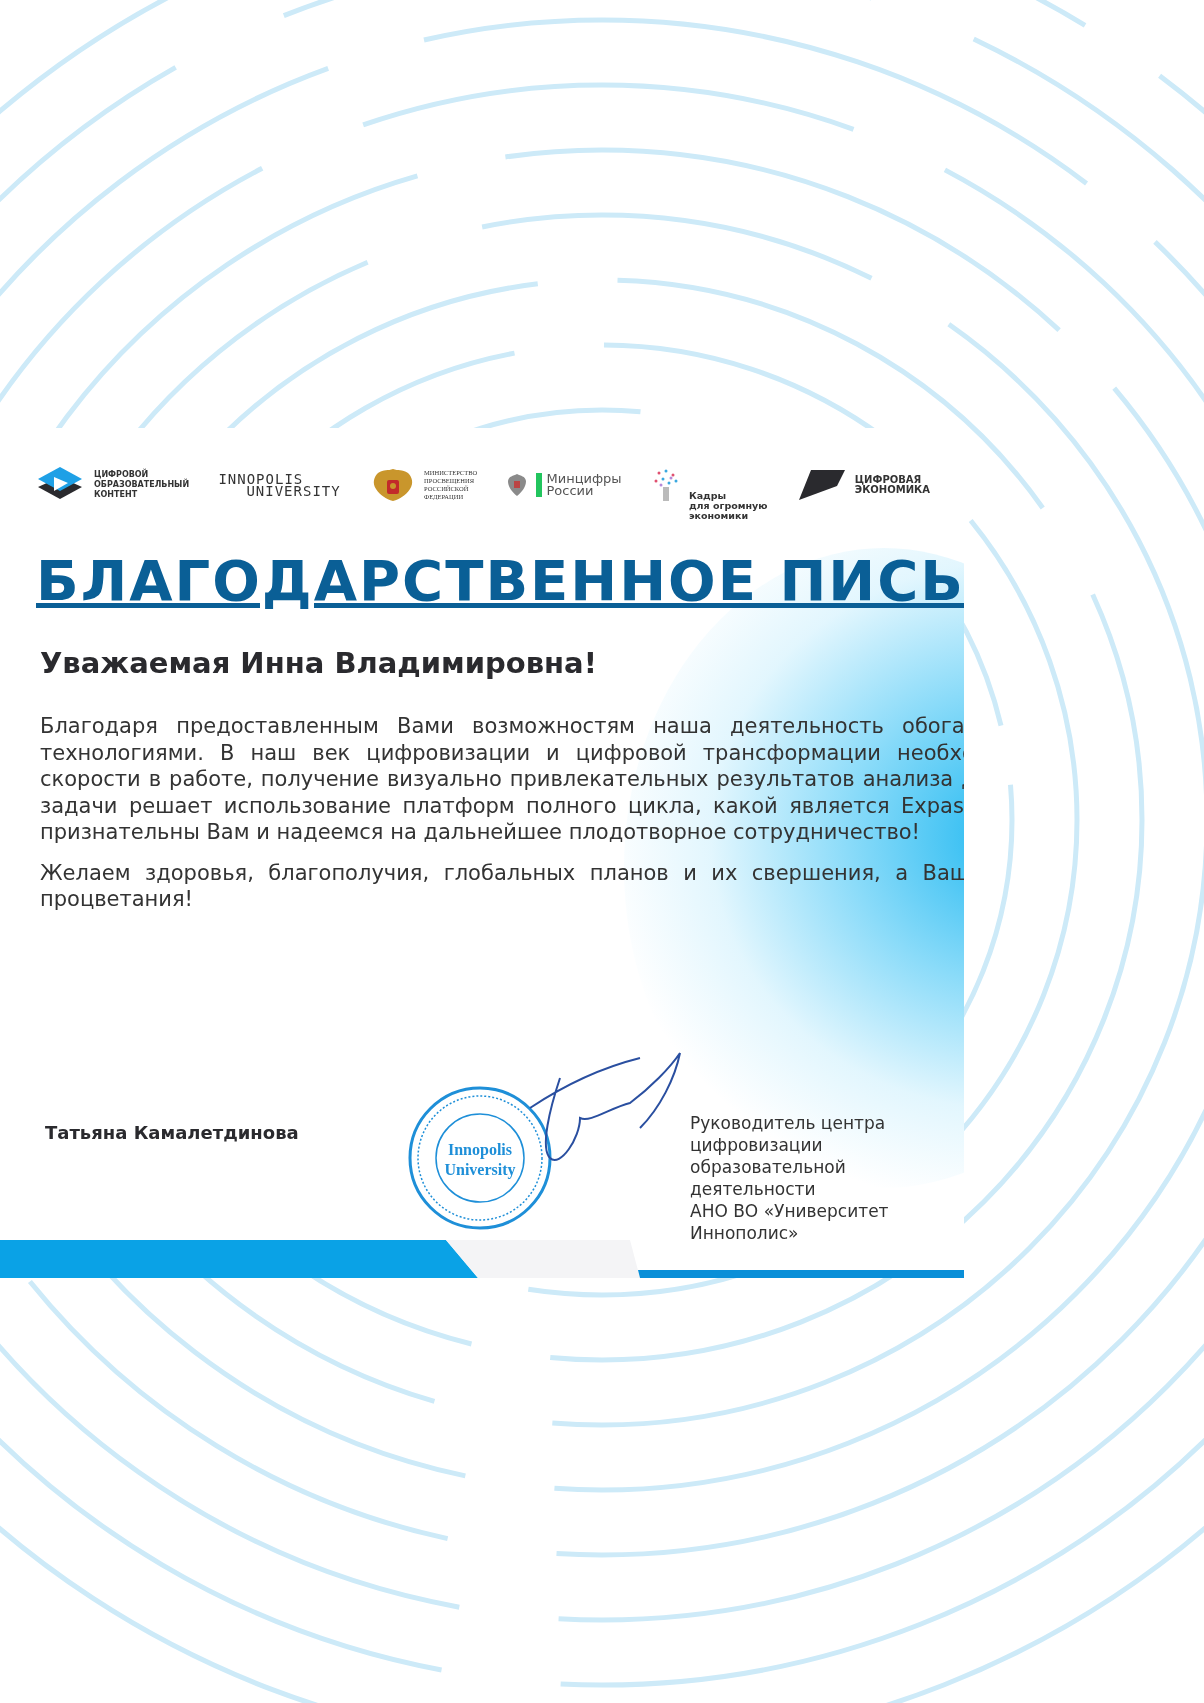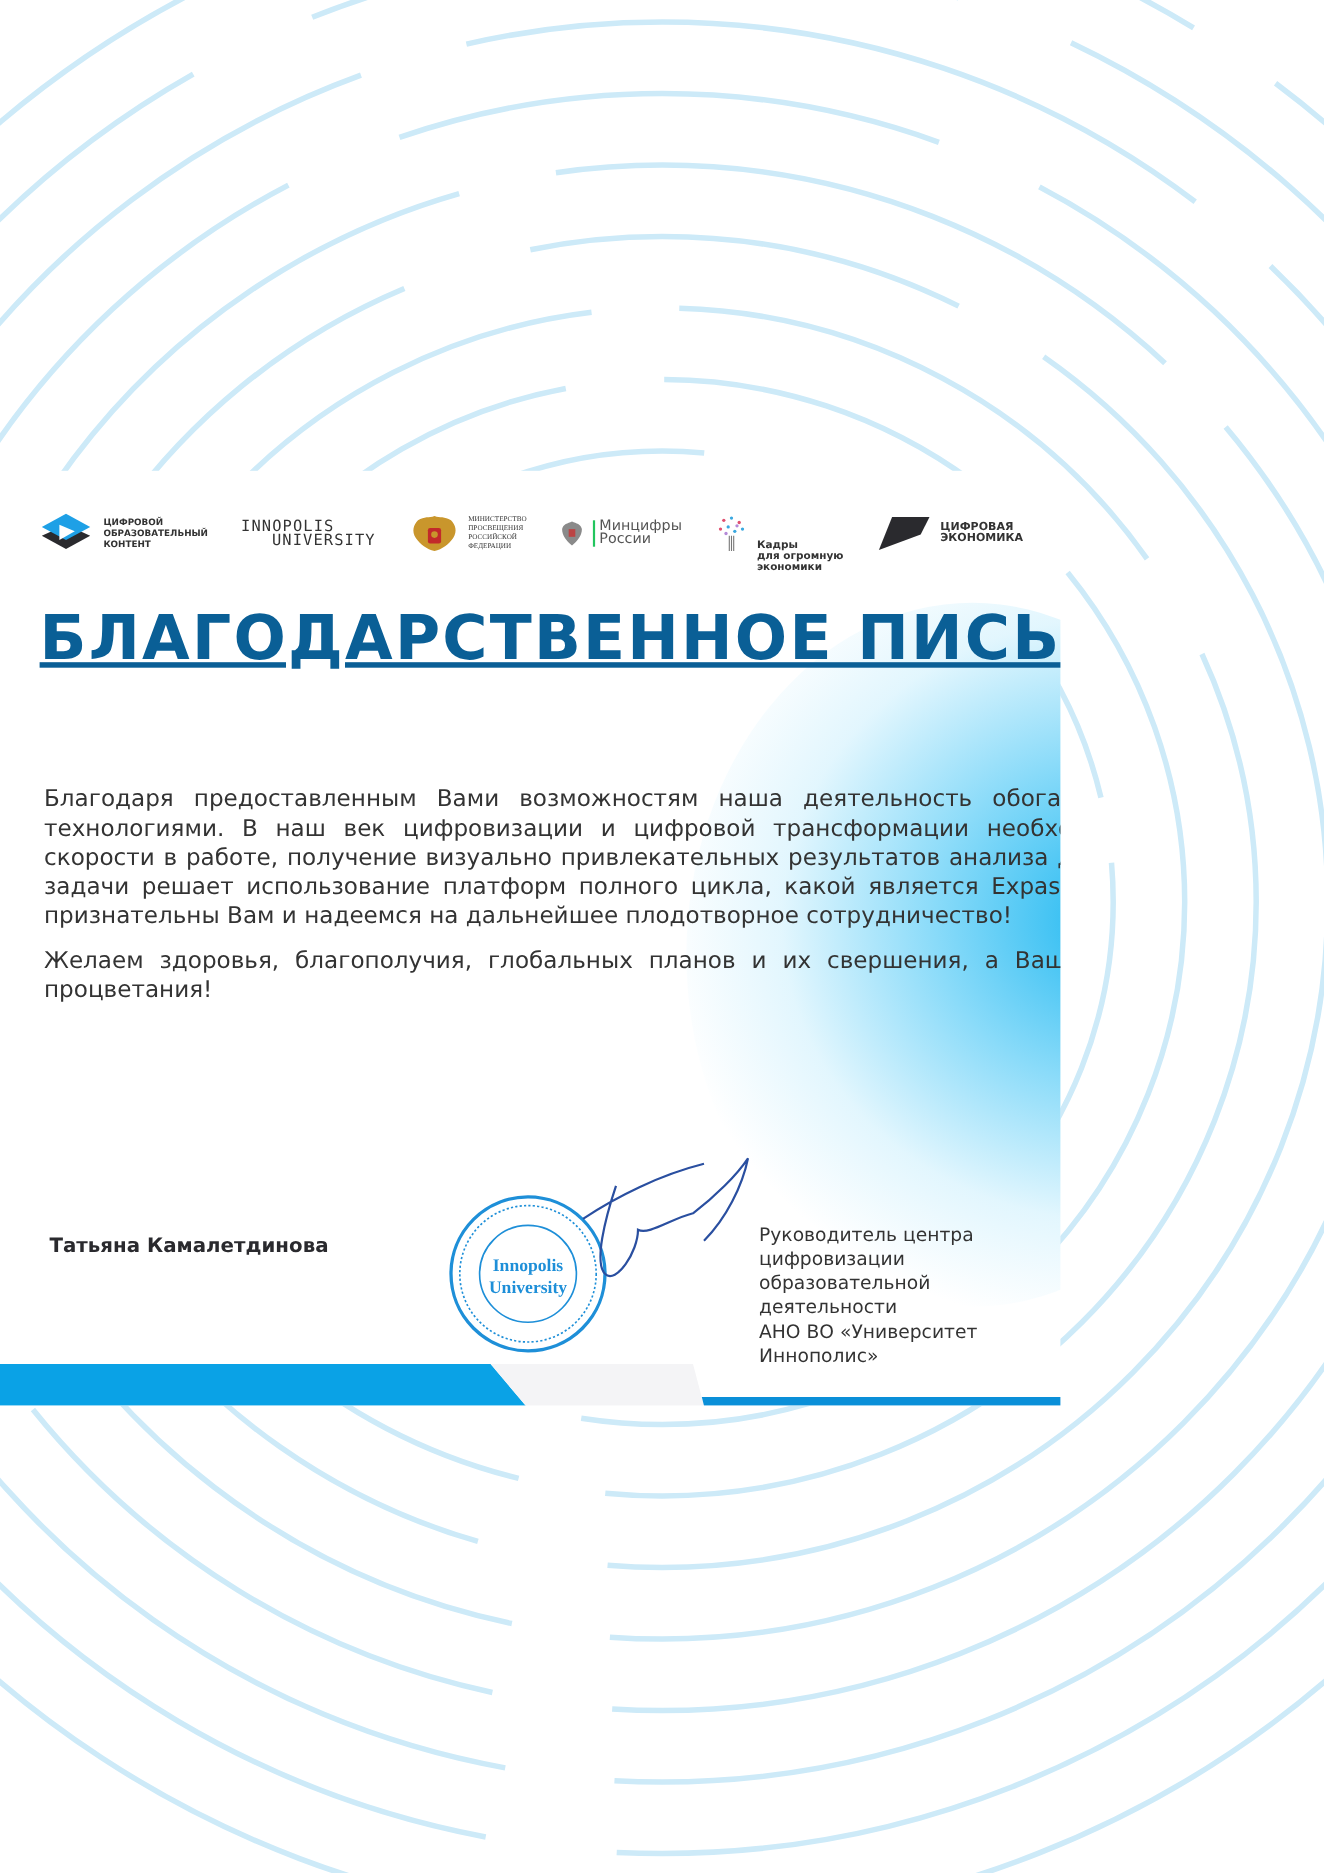--- a/index.html
+++ b/index.html
@@ -10,21 +10,21 @@
           background:radial-gradient(ellipse at 75% 45%, rgba(20,180,240,0.95) 0%, rgba(60,195,245,0.6) 30%, rgba(140,220,250,0.25) 55%, rgba(255,255,255,0) 75%); }
   .logos { position:absolute; top:32px; left:34px; right:34px; height:50px; display:flex; align-items:center; justify-content:space-between; }
   .logo { display:flex; align-items:center; gap:8px; }
   .logo-text { font-size:8px; line-height:10px; font-weight:bold; color:#333; text-transform:uppercase; }
   .logo-text span { display:block; }
   .innopolis { font-family:"DejaVu Sans Mono", monospace; font-size:14px; line-height:12px; color:#333; letter-spacing:1px; }
   .innopolis span { display:block; }
   .innopolis span + span { padding-left:28px; }
   .minobr-text { font-family:"Liberation Serif", serif; font-size:6.5px; line-height:8px; color:#333; text-transform:uppercase; }
   .minobr-text span { display:block; }
-  .mincifr-text { font-size:13px; line-height:12px; color:#555; border-left:2px solid #22c55e; padding-left:4px; }
+  .mincifr-text { font-size:13px; line-height:12px; color:#555; border-left:6px solid #22c55e; padding-left:4px; }
   .mincifr-text span { display:block; }
   .kadry-text { font-size:9.5px; line-height:10px; color:#333; font-weight:bold;margin-top:42px; }
   .kadry-text span { display:block; }
   .cifek-text { font-size:10px; line-height:10px; color:#333; font-weight:bold; }
   .cifek-text span { display:block; }
   .title { position:absolute; left:36px; top:120px; font-size:56px; font-weight:bold; color:#0a5f96; letter-spacing:2px; white-space:nowrap;text-decoration:underline; }
   .greeting { position:absolute; left:40px; top:218px; font-size:29px; font-weight:bold; color:#2a2a2e; white-space:nowrap; }
   .body-text { position:absolute; left:40px; top:345px; width:1104px; }
   .body-text p { margin:0 0 14px 0; font-size:21px; line-height:26.5px; color:#333; text-align:justify; font-family:"DejaVu Sans", sans-serif; }
   .body-text p:first-child { margin-top:-60px; }
@@ -140,20 +140,21 @@
         <polygon points="14,2 48,2 40,18 2,32" fill="#2a2a2e"></polygon>
       </svg>
       <div class="cifek-text">
         <span>ЦИФРОВАЯ</span>
         <span>ЭКОНОМИКА</span>
       </div>
     </div>
   </div>
 
   <div class="title">БЛАГОДАРСТВЕННОЕ ПИСЬМО</div>
+  <div class="greeting">Уважаемая Инна Владимировна!</div>
 
   <div class="body-text">
     <p>Благодаря предоставленным Вами возможностям наша деятельность обогатилась новыми технологиями. В наш век цифровизации и цифровой трансформации необходимы высокие скорости в работе, получение визуально привлекательных результатов анализа данных. Все эти задачи решает использование платформ полного цикла, какой является Expasys BI. Искренне признательны Вам и надеемся на дальнейшее плодотворное сотрудничество!</p>
     <p>Желаем здоровья, благополучия, глобальных планов и их свершения, а Вашей компании – процветания!</p>
   </div>
 
   <div class="signer-name">Татьяна Камалетдинова</div>
 
   <svg class="stamp" viewBox="0 0 150 150">
     <circle cx="75" cy="75" r="70" fill="none" stroke="#1e8fd8" stroke-width="3"></circle>

